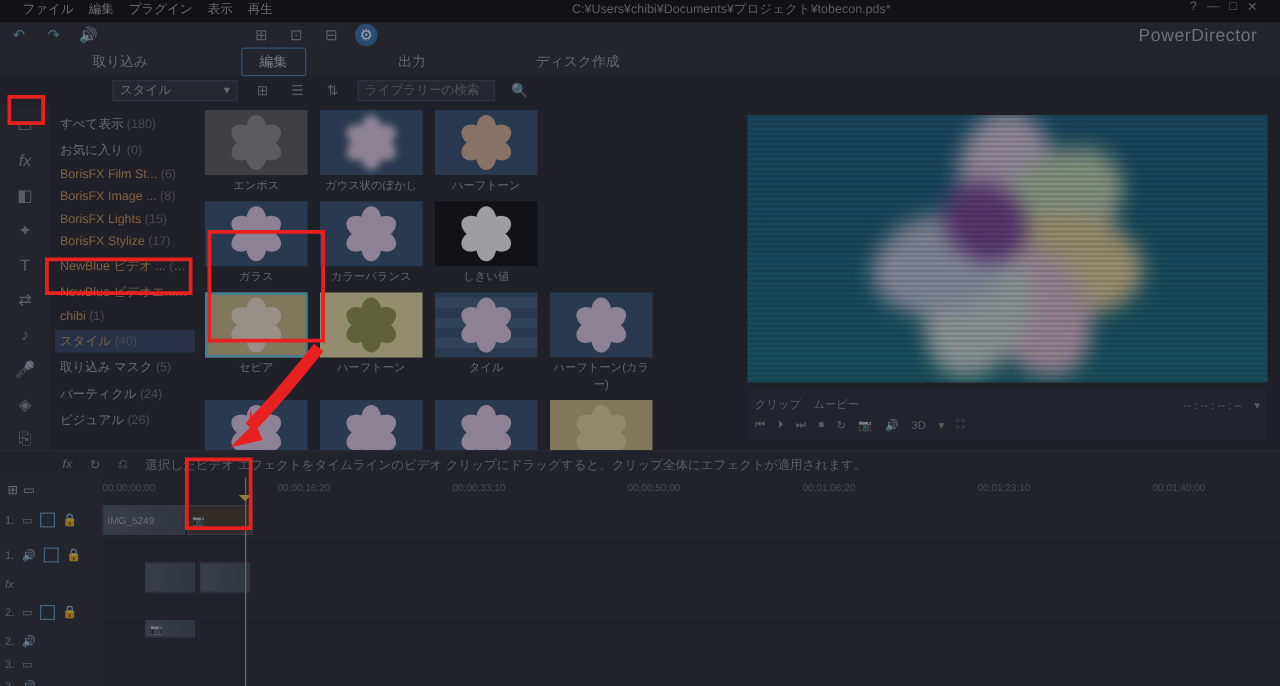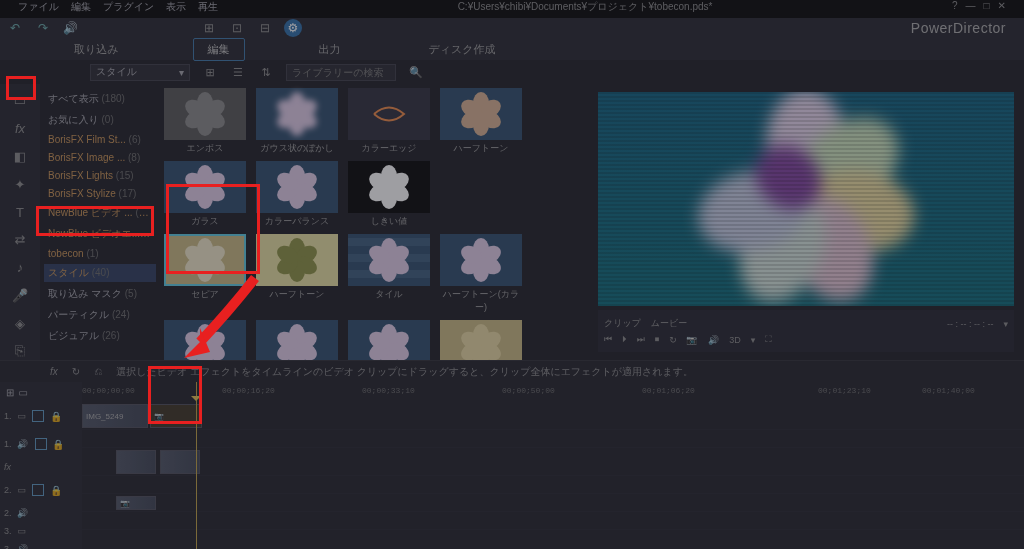--- a/index.html
+++ b/index.html
@@ -65,21 +65,21 @@
 
 
 .timeline { height: 185px; background: #1e1e26; display: flex; }
 .trackhdr { width: 82px; background: #22222a; }
 .trackhdr .toprow { height: 20px; display: flex; gap: 4px; align-items: center; padding-left: 6px; }
 .trackhdr .trow { height: 28px; display: flex; align-items: center; gap: 6px; padding-left: 4px; font-size: 9px; color: #888; }
 .trackhdr .sq { width: 12px; height: 12px; border: 1px solid #5a96c0; }
 .trackhdr .lk { width: 10px; font-size: 10px; }
 .tracks { flex: 1; position: relative; }
 .ruler { height: 20px; position: relative; font-size: 8px; color: #666; }
-.ruler span { position: absolute; top: 4px; font-family: Liberation Mono, monospace; }
+.ruler span { position: absolute; top: 4px; }
 .trk { height: 28px; position: relative; border-bottom: 1px solid rgba(255,255,255,0.02); }
 .clip { position: absolute; height: 24px; top: 2px; background: #3a3a46; border: 1px solid #4a4a56; font-size: 8px; color: #aaa; display: flex; align-items: center; padding: 0 3px; overflow: hidden; }
 .clip.img { background: linear-gradient(90deg,#4a5060,#3a4050); }
 .playhead { position: absolute; top: 0; bottom: 0; width: 1px; background: #c0a040; left: 114px; z-index: 10; }
 .playhead::before { content: ""; position: absolute; top: 14px; left: -5px; border: 5px solid transparent; border-top-color: #e0c050; }
 
 
 .anno { position: absolute; border: 3px solid #e82020; z-index: 600; pointer-events: none; }
 .arrow { position: absolute; z-index: 600; pointer-events: none; }
 </style>
@@ -150,21 +150,21 @@
 
   <div class="cats">
     <div class="row"><span>すべて表示</span> <span class="cnt">(180)</span></div>
     <div class="row"><span>お気に入り</span> <span class="cnt">(0)</span></div>
     <div class="row orange"><span>BorisFX Film St...</span> <span class="cnt">(6)</span></div>
     <div class="row orange"><span>BorisFX Image ...</span> <span class="cnt">(8)</span></div>
     <div class="row orange"><span>BorisFX Lights</span> <span class="cnt">(15)</span></div>
     <div class="row orange"><span>BorisFX Stylize</span> <span class="cnt">(17)</span></div>
     <div class="row orange"><span>NewBlue ビデオ ...</span> <span class="cnt">(10)</span></div>
     <div class="row orange"><span>NewBlue ビデオエ...</span> <span class="cnt">(10)</span></div>
-    <div class="row orange"><span>tobecon</span> <span class="cnt">(1)</span></div>
+    <div class="row orange"><span>chibi</span> <span class="cnt">(1)</span></div>
     <div class="row sel orange"><span>スタイル</span> <span class="cnt">(40)</span></div>
     <div class="row"><span>取り込み マスク</span> <span class="cnt">(5)</span></div>
     <div class="row"><span>パーティクル</span> <span class="cnt">(24)</span></div>
     <div class="row"><span>ビジュアル</span> <span class="cnt">(26)</span></div>
   </div>
 
   <div class="grid">
     <div class="grow">
       <div class="thumb">
           <div class="pic" style="background:#555;">
@@ -184,28 +184,20 @@
             <div class="flower" style="filter:blur(3px)">
               <span></span>
               <span style="transform:rotate(60deg)"></span>
               <span style="transform:rotate(120deg)"></span>
               <span style="transform:rotate(180deg)"></span>
               <span style="transform:rotate(240deg)"></span>
               <span style="transform:rotate(300deg)"></span>
             </div>
           </div>
           <div class="lbl">ガウス状のぼかし</div>
-        </div>
-      <div class="thumb">
-          <div class="pic" style="background:#2a2a3a">
-            <svg width="40" height="30">
-              <path d="M5 15 Q20 2 35 15 Q20 28 5 15" fill="none" stroke="#e84" stroke-width="2"></path>
-            </svg>
-          </div>
-          <div class="lbl">カラーエッジ</div>
         </div>
       <div class="thumb">
           <div class="pic">
             <div class="flower">
               <span style="background:#d8b090"></span>
               <span style="transform:rotate(60deg);background:#d8b090"></span>
               <span style="transform:rotate(120deg);background:#d8b090"></span>
               <span style="transform:rotate(180deg);background:#d8b090"></span>
               <span style="transform:rotate(240deg);background:#d8b090"></span>
               <span style="transform:rotate(300deg);background:#d8b090"></span>
@@ -446,21 +438,21 @@
       </div>
   </div>
   <div class="tracks">
     <div class="playhead"></div>
     <div class="ruler">
       <span style="left:0px">00;00;00;00</span>
       <span style="left:140px">00;00;16;20</span>
       <span style="left:280px">00;00;33;10</span>
       <span style="left:420px">00;00;50;00</span>
       <span style="left:560px">00;01;06;20</span>
-      <span style="left:736px">00;01;23;10</span>
+      <span style="left:700px">00;01;23;10</span>
       <span style="left:840px">00;01;40;00</span>
     </div>
     <div class="trk">
         <div class="clip img" style="left:0;width:66px">IMG_5249</div>
         <div class="clip img" style="left:68px;width:52px;background:#3a3020">📷</div>
       </div>
     <div class="trk" style="height:18px"></div>
     <div class="trk">
         <div class="clip img" style="left:34px;width:40px"></div>
         <div class="clip img" style="left:78px;width:40px"></div>

